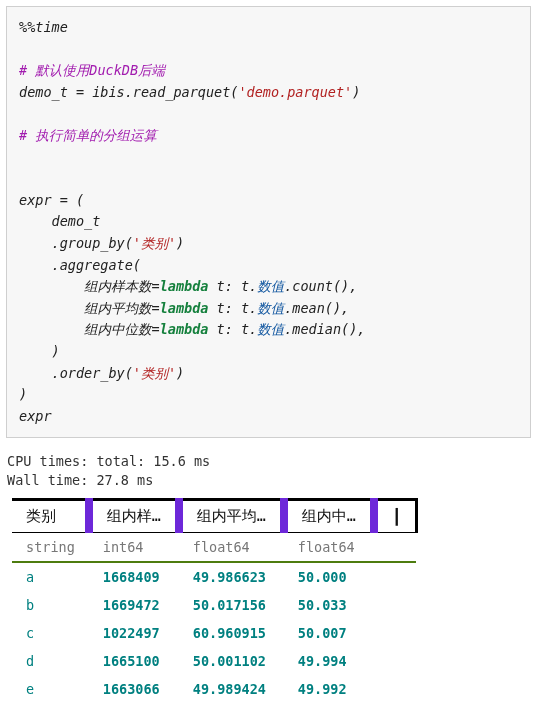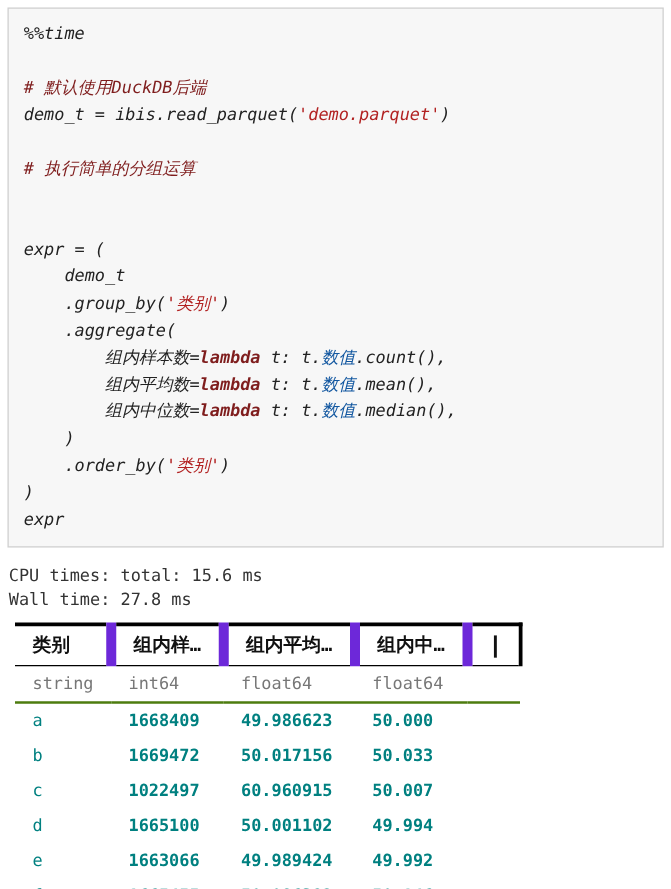--- a/index.html
+++ b/index.html
@@ -14,23 +14,23 @@
   .code-cell {
     background: #f7f7f7;
     border: 1px solid #cfcfcf;
     padding: 10px 12px;
     line-height: 1.6;
     white-space: pre;
     margin: 6px 6px 10px 6px;
     font-style: italic;
     font-family: Consolas, monospace;
   }
-  .tok-comment { color: #7f1d1d; }
+  .tok-comment { color: #a21caf; }
   .tok-str     { color: #b22222; }
-  .tok-kw      { color: #7f1d1d; font-weight: bold; }
+  .tok-kw      { color: #15803d; font-weight: bold; }
   .tok-attr    { color: #1257a0; }
   .tok-plain   { color: #222; }
 
   .stdout {
     padding: 4px 12px 8px 7px;
     font-family: Consolas, monospace;
     white-space: pre;
     color: #333;
     line-height: 1.4;
   }
@@ -40,21 +40,21 @@
     border-collapse: collapse;
     font-family: Consolas, monospace;
   }
   table.result th, table.result td {
     padding: 6px 14px;
     text-align: left;
   }
   table.result thead tr.hdr th {
     border-top: 3px solid #000;
     border-bottom: 1px solid #000;
-    font-weight: bold;
+    font-weight: normal;
     color: #111;
     font-size: 15px;
     font-style: normal;
   }
   table.result thead tr.hdr th:not(:first-child) { border-left: 8px solid #6d28d9; }
   table.result thead tr.hdr th:last-child { border-right: 3px solid #000; }
   table.result thead tr.types th {
     border-bottom: 2px solid #4d7c0f;
     color: #777;
     font-weight: normal;

